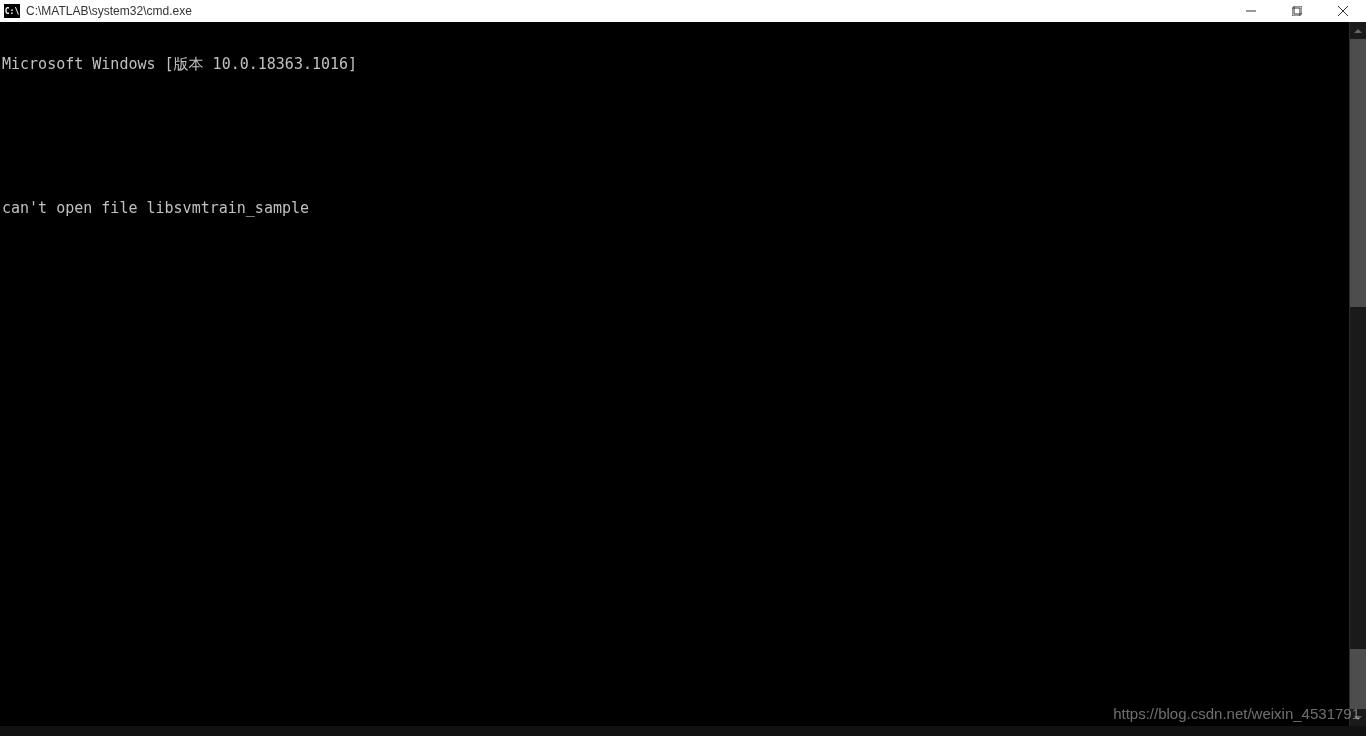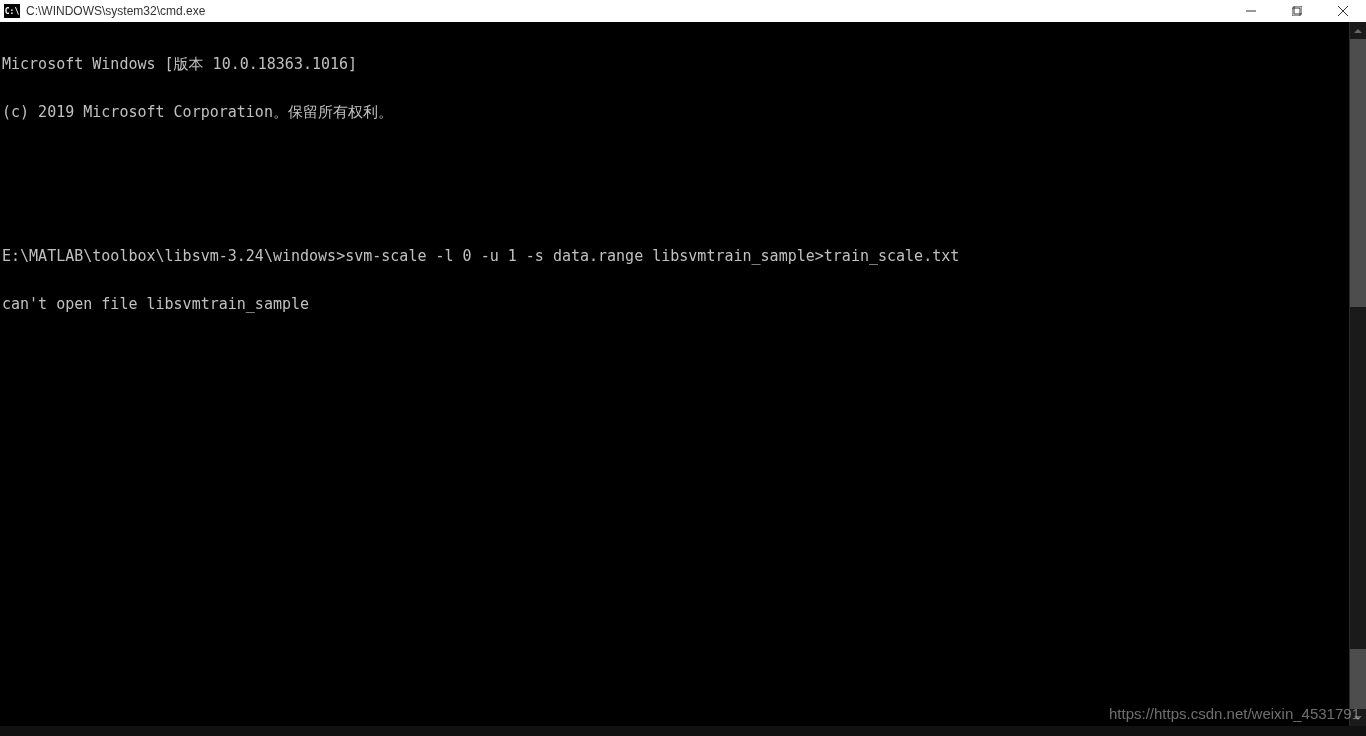--- a/index.html
+++ b/index.html
@@ -142,21 +142,21 @@
       vertical-align: bottom;
       margin-bottom: 1px;
     }
   </style>
 </head>
 <body>
 
 <div class="window">
   <div class="titlebar">
     <span class="titlebar-icon">C:\</span>
-    <span class="titlebar-title">C:\WINDOWS\system32\cmd.exe</span>
+    <span class="titlebar-title">C:\MATLAB\system32\cmd.exe</span>
     <div class="titlebar-controls">
       <div class="titlebar-btn">
         <svg width="10" height="10" viewBox="0 0 10 10">
             <line x1="0" y1="5" x2="10" y2="5" stroke="#333" stroke-width="1"></line>
           </svg>
       </div>
       <div class="titlebar-btn">
         <svg width="10" height="10" viewBox="0 0 10 10">
             <rect x="0" y="2" width="8" height="8" fill="none" stroke="#333" stroke-width="1"></rect>
             <rect x="2" y="0" width="8" height="8" fill="none" stroke="#333" stroke-width="1"></rect>
@@ -167,25 +167,23 @@
             <line x1="0" y1="0" x2="10" y2="10" stroke="#333" stroke-width="1"></line>
             <line x1="10" y1="0" x2="0" y2="10" stroke="#333" stroke-width="1"></line>
           </svg>
       </div>
     </div>
   </div>
 
   <div class="terminal-area">
     <div class="terminal-content">
       <span class="terminal-line">Microsoft Windows [版本 10.0.18363.1016]</span>
-      <span class="terminal-line">(c) 2019 Microsoft Corporation。保留所有权利。</span>
-      <span class="terminal-line"></span>
-      <span class="terminal-line"></span>
-      <span class="terminal-line"></span>
-      <span class="terminal-line">E:\MATLAB\toolbox\libsvm-3.24\windows&gt;svm-scale -l 0 -u 1 -s data.range libsvmtrain_sample&gt;train_scale.txt</span>
+      <span class="terminal-line"></span>
+      <span class="terminal-line"></span>
+      <span class="terminal-line"></span>
       <span class="terminal-line">can't open file libsvmtrain_sample</span>
       <span class="terminal-line"></span>
     </div>
     <div class="scrollbar">
       <div class="scrollbar-arrow">
         <svg width="8" height="4" viewBox="0 0 8 4">
             <polygon points="4,0 8,4 0,4" fill="#666"></polygon>
           </svg>
       </div>
       <div class="scrollbar-track">
@@ -194,14 +192,14 @@
       </div>
       <div class="scrollbar-arrow" style="position:absolute;bottom:0;">
         <svg width="8" height="4" viewBox="0 0 8 4">
             <polygon points="0,0 8,0 4,4" fill="#666"></polygon>
           </svg>
       </div>
     </div>
   </div>
 </div>
 
-<div class="watermark">https://https.csdn.net/weixin_4531791</div>
+<div class="watermark">https://blog.csdn.net/weixin_4531791</div>
 <div class="taskbar"></div>
 
 </body></html>

